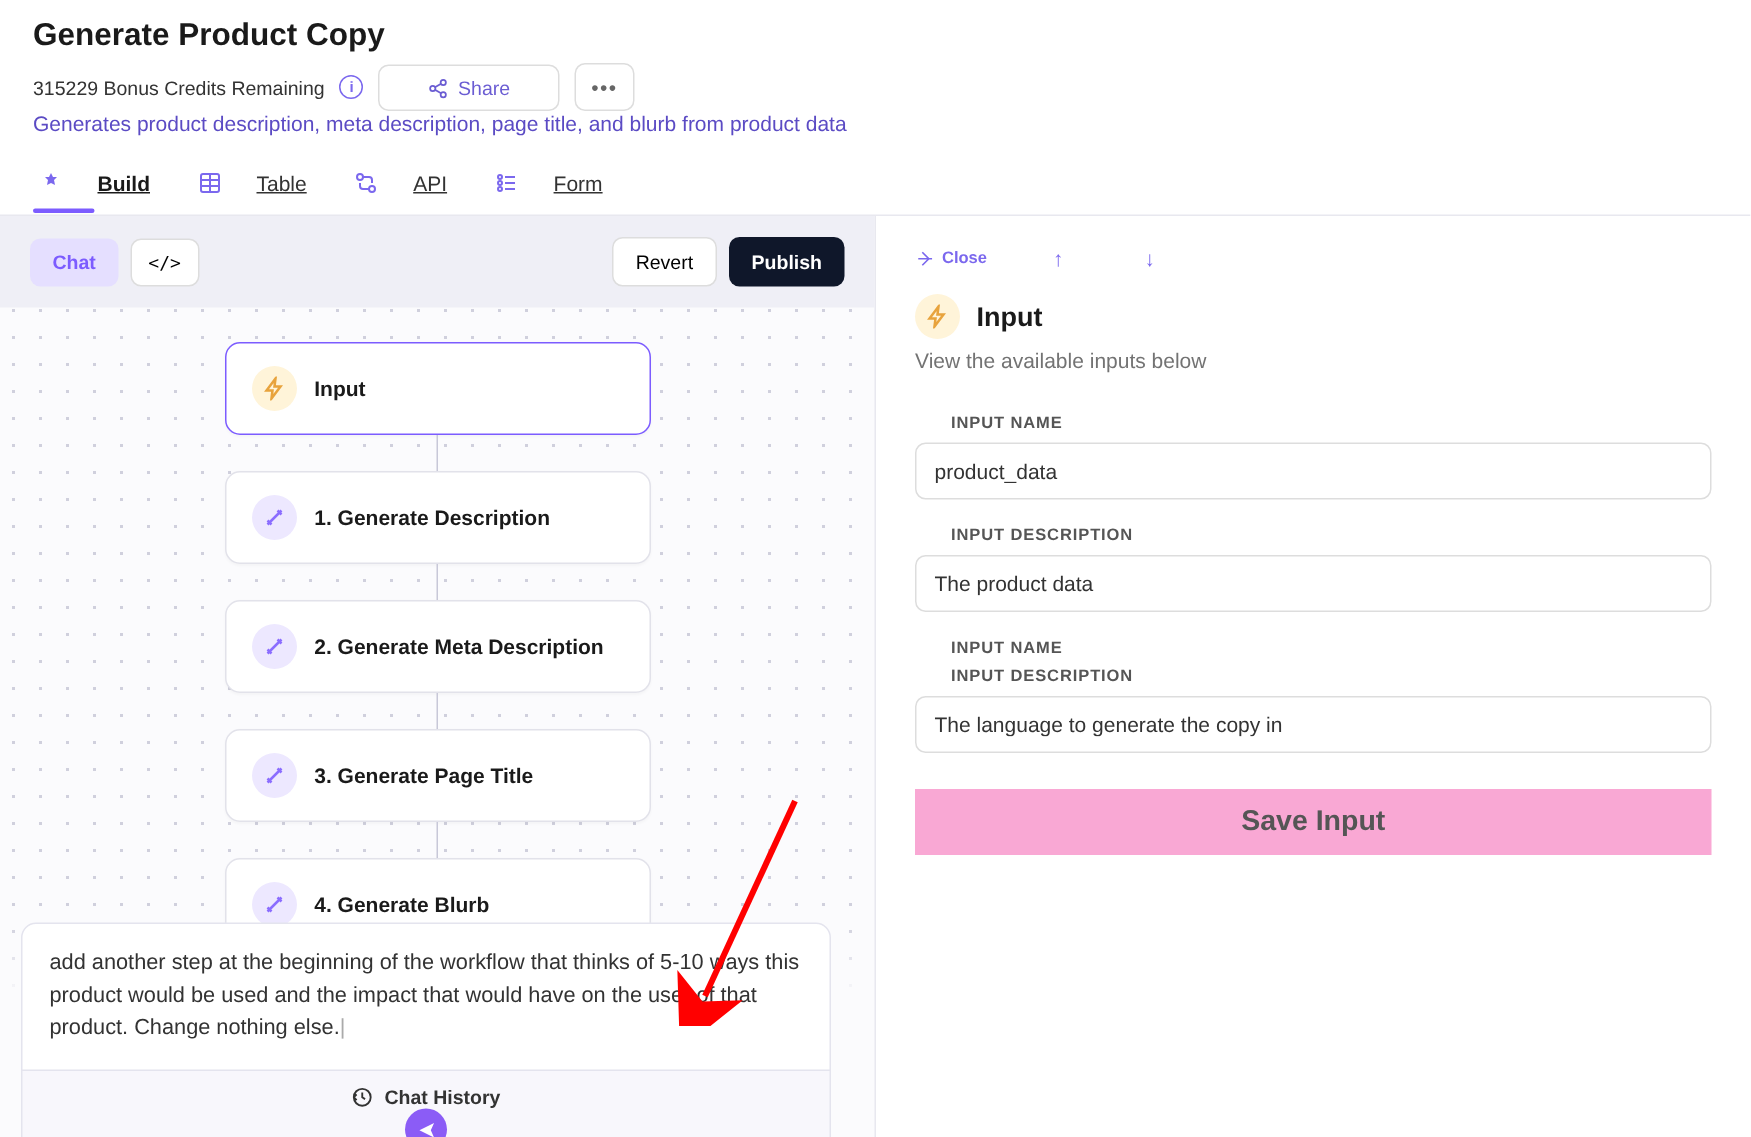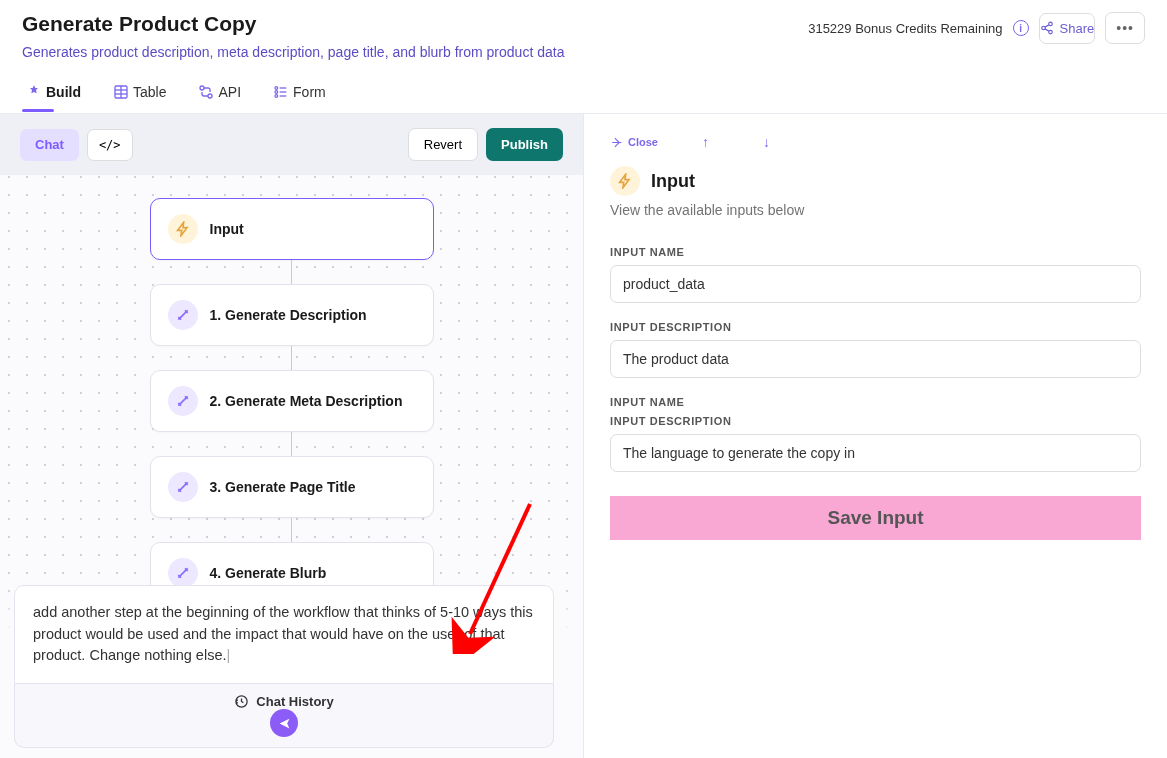--- a/index.html
+++ b/index.html
@@ -14,20 +14,21 @@
     }
     
     
     .header {
       padding: 12px 22px 0 22px;
     }
     .header-top {
       display: flex;
       justify-content: space-between;
       align-items: flex-start;
+      flex-direction: column;
     }
     .page-title {
       font-size: 21px;
       font-weight: 600;
       color: #1a1a1a;
       margin-bottom: 6px;
     }
     .page-subtitle {
       font-size: 14px;
       color: #5b4bc4;
@@ -49,23 +50,23 @@
       border-radius: 50%;
       display: inline-flex;
       align-items: center;
       justify-content: center;
       font-size: 10px;
       color: #7b68ee;
       font-weight: 600;
     }
     .share-btn {
       display: inline-flex;
-      align-items: center;
+      align-items: flex-end;
       gap: 6px;
-      padding: 7px 0;
+      padding: 7px 32px;
       border: 1px solid #ddd;
       border-radius: 7px;
       background: #fff;
       font-size: 13px;
       color: #6b5dd3;
       cursor: pointer;
     }
     .dots-btn {
       padding: 7px 10px;
       border: 1px solid #ddd;
@@ -80,27 +81,28 @@
     
     .tabs {
       display: flex;
       gap: 24px;
       padding: 0 22px;
       border-bottom: 1px solid transparent;
     }
     .tab {
       display: inline-flex;
       align-items: flex-end;
-      gap: 4px;
+      gap: 23px;
       padding: 8px 4px 12px 4px;
       cursor: pointer;
       font-size: 14px;
       font-weight: 500;
       color: #333;
       position: relative;
+      text-decoration: underline;
     }
     .tab.active {
       color: #1a1a1a;
       font-weight: 600;
     }
     .tab.active::after {
       content: '';
       position: absolute;
       bottom: 0;
       left: 0;
@@ -163,21 +165,21 @@
       padding: 8px 15px;
       background: #fff;
       border: 1px solid #ddd;
       border-radius: 7px;
       font-size: 13px;
       font-weight: 500;
       cursor: pointer;
     }
     .publish-btn {
       padding: 8px 15px;
-      background: #0f766e;
+      background: #0f172a;
       color: #fff;
       border: none;
       border-radius: 7px;
       font-size: 13px;
       font-weight: 600;
       cursor: pointer;
     }
     
     
     .canvas {
@@ -347,20 +349,21 @@
       font-size: 14px;
       color: #737373;
       margin-bottom: 28px;
     }
     .field-label {
       font-size: 11px;
       font-weight: 600;
       letter-spacing: 0.6px;
       color: #555;
       margin-bottom: 7px;
+      margin-left: 24px;
     }
     .field-input {
       width: 100%;
       padding: 10px 12px;
       border: 1px solid #ddd;
       border-radius: 7px;
       font-size: 14px;
       color: #333;
       margin-bottom: 18px;
       background: #fff;

